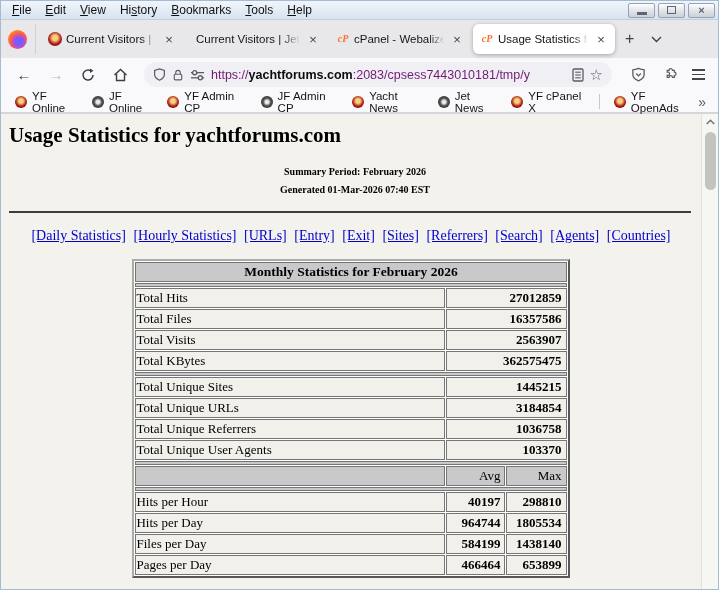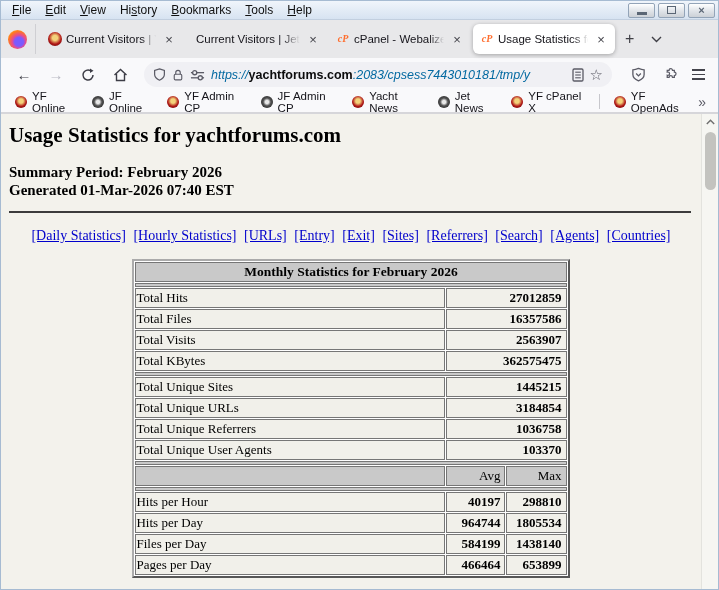--- a/index.html
+++ b/index.html
@@ -30,40 +30,40 @@
   .fav-cp { border-radius:0; background:none; color:#ff6c2c; font-weight:bold; font-size:10px; font-family:"Liberation Serif",serif; font-style:italic; line-height:14px; text-align:center; }
   .tab-plus { font-size:16px; color:#3f3f46; padding:0 9px; }
   .tab-list { padding:0 8px; display:flex; align-items:center; }
 
   
   .navbar { height:33px; flex:0 0 33px; background:#f9f9fb; display:flex; align-items:center; padding:0 9px; gap:4px; }
   .navbtn { width:28px; height:26px; display:flex; align-items:center; justify-content:center; font-size:15px; color:#3d3d46; border-radius:4px; }
   .navbtn.disabled { color:#b9b9c3; }
   .urlbar { flex:1; height:25px; margin:0 8px 0 6px; background:#f0f0f4; border-radius:13px; display:flex; align-items:center; padding:0 9px; gap:6px; min-width:0; }
   .urltext { flex:1; font-size:12.5px; white-space:nowrap; overflow:hidden; min-width:0; -webkit-mask-image:linear-gradient(to right,#000 92%,transparent 99%); mask-image:linear-gradient(to right,#000 92%,transparent 99%); }
-  .urltext .dim { color:#0369a1;font-style:italic; }
+  .urltext .dim { color:#701a75; }
   .urltext .host { color:#0c0c0d; font-weight:bold; }
   .ico { display:flex; align-items:center; justify-content:center; color:#5b5b66; flex:0 0 auto; }
   .star { font-size:15px; color:#5b5b66; line-height:1; }
   .hamburger { display:flex; flex-direction:column; gap:3px; padding:0 4px; }
   .hamburger span { display:block; width:13px; height:1.6px; background:#44444c; }
 
   
   .bookmarksbar { height:23px; flex:0 0 23px; background:#f9f9fb; border-bottom:2px solid #d6d6da; display:flex; align-items:center; font-size:11.5px; color:#15141a; padding:0 8px; gap:3px; }
   .bm { display:flex; align-items:center; gap:5px; padding:2px 6px; border-radius:3px; }
   .bm-ico { width:12px; height:12px; border-radius:50%; flex:0 0 12px; }
   .bm-yf { background:radial-gradient(circle at 50% 42%, #f3d27a 0 24%, #b01616 58%, #55100e 100%); }
   .bm-jf { background:radial-gradient(circle, #e8e8e8 0 20%, #555 45%, #101010 100%); }
   .bm-sep { width:1px; height:15px; background:#c7c7cc; margin:0 5px; }
   .bm-overflow { margin-left:auto; font-size:14px; color:#5b5b66; padding-right:4px; }
 
   
   .content { flex:1; background:#f3f2ec; color:#000; font-family:"Liberation Serif", serif; position:relative; overflow:hidden; padding-right:17px; }
   .page-title { font-size:21px; font-weight:bold; margin:9px 0 0 8px; }
-  .summary-line { font-size:15px; font-weight:bold; margin-left:8px; line-height:18px; }
+  .summary-line { font-size:10px; font-weight:bold; margin-left:8px; line-height:18px;text-align:center; }
   .summary-line.first { margin-top:15px; }
   .rule { border:none; border-top:2px solid #3c3c3c; margin:12px 10px 0 8px; }
   .navlinks { text-align:center; font-size:14px; margin-top:15px; }
   .navlinks a { color:#0000cc; text-decoration:underline; margin:0 2px; }
 
   table.stats { border-collapse:separate; border-spacing:1px; background:#ffffff; border:2px outset #ababab; table-layout:fixed; width:433px; margin:15px auto 0; font-size:13px; }
   table.stats td, table.stats th { border:1px solid #767676; overflow:hidden; white-space:nowrap; }
   th.ttl { background:#c9c9c9; height:20px; font-size:13.5px; font-weight:bold; text-align:center; }
   td.lbl { background:#f1f0ea; padding:1px 0; height:17px; font-weight:normal; }
   td.val { background:#f1f0ea; padding:1px 4px; text-align:right; font-weight:bold; }

